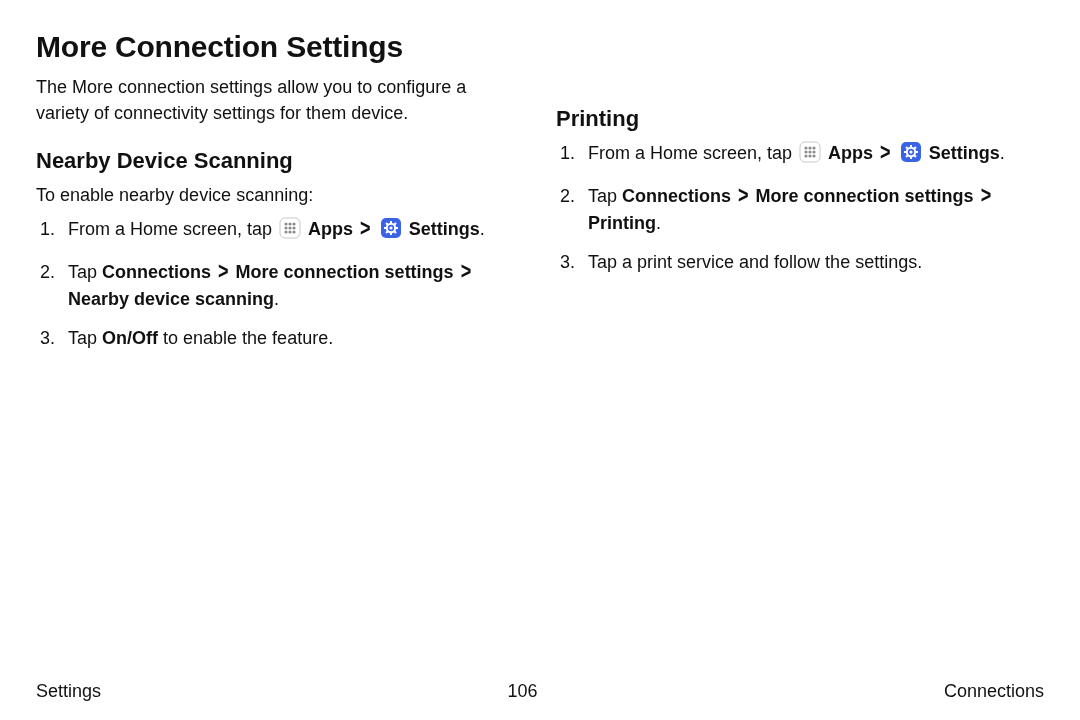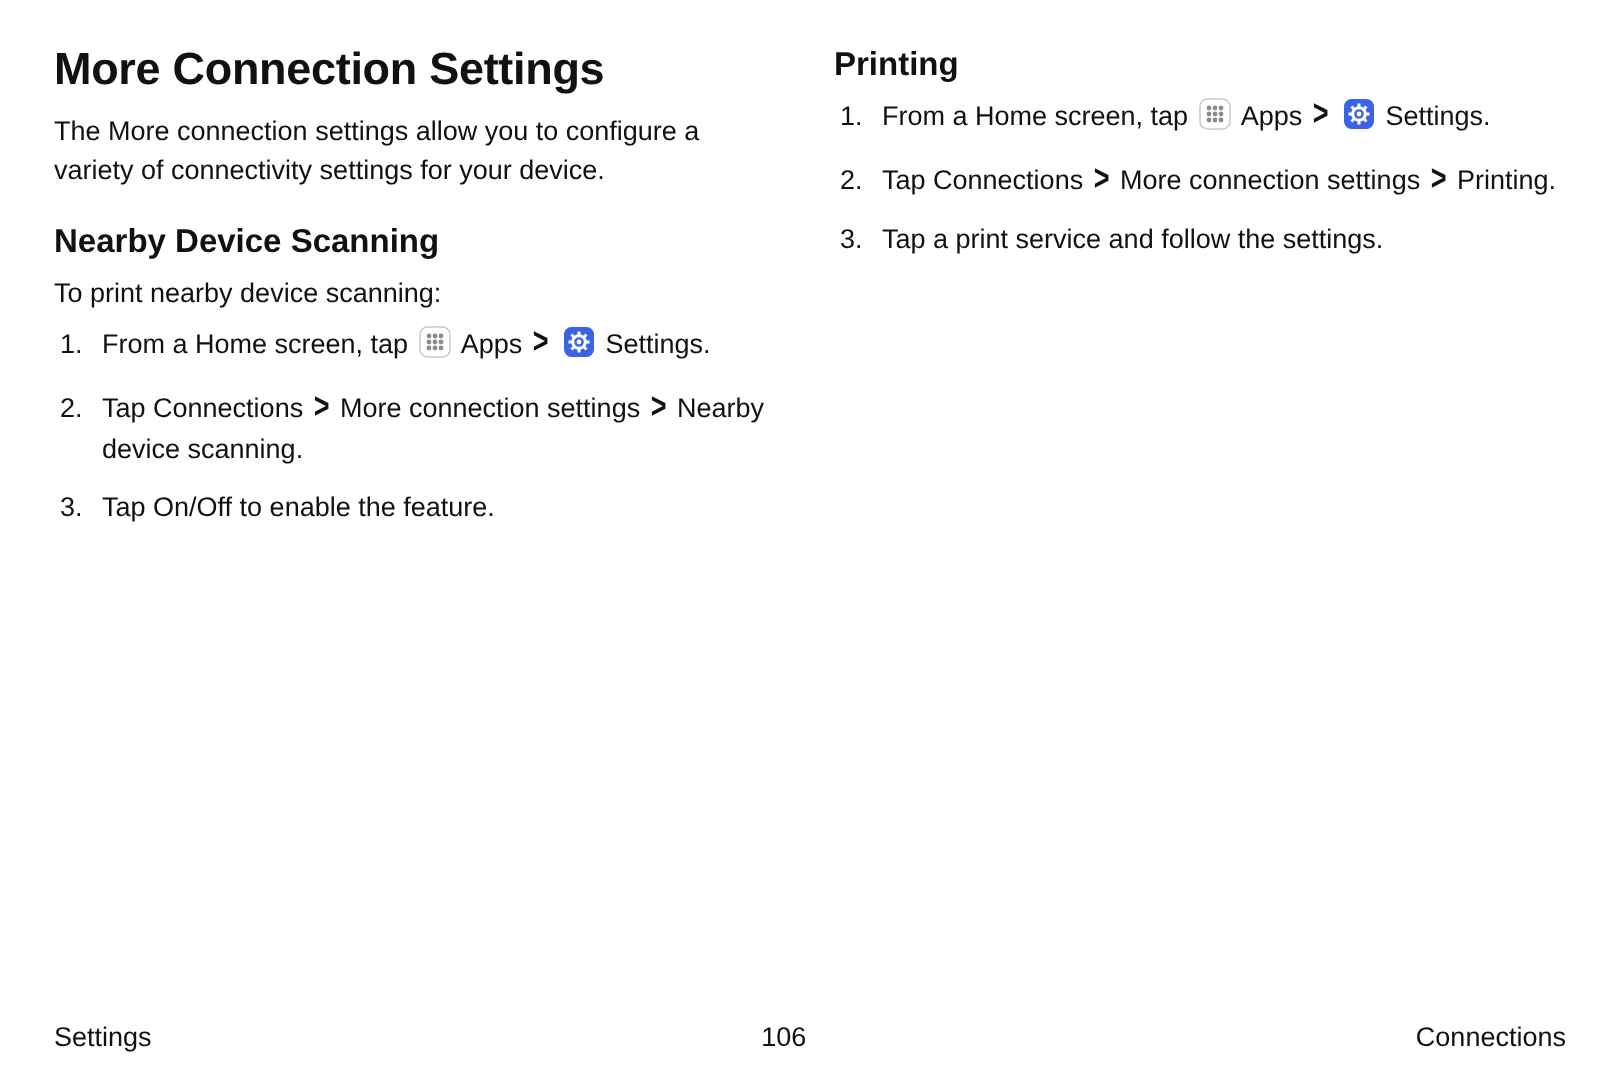--- a/index.html
+++ b/index.html
@@ -8,20 +8,21 @@
     height: 720px;
     font-family: Arial, Helvetica, sans-serif;
     color: #111;
     background: #fff;
     position: relative;
   }
   .page {
     display: flex;
     padding: 30px 36px 60px 36px;
     gap: 32px;
+    align-items: center;
   }
   .col {
     flex: 1;
     min-width: 0;
   }
   h1 {
     font-size: 30px;
     font-weight: 700;
     margin-bottom: 10px;
     letter-spacing: -0.2px;
@@ -54,21 +55,21 @@
     padding-left: 32px;
     position: relative;
     margin-bottom: 12px;
   }
   ol li::before {
     content: counter(step) ".";
     position: absolute;
     left: 4px;
     top: 0;
   }
-  b { font-weight: 400; }
+  b { font-weight: 700; }
   .chev {
     font-weight: 700;
     display: inline-block;
     transform: scaleY(1.35) translateY(-1px);
     margin: 0 2px;
   }
   .icon {
     display: inline-block;
     vertical-align: -4px;
     margin: 0 2px 0 2px;
@@ -85,25 +86,25 @@
   .h2-block { margin-top: 22px; }
   svg { display: inline-block; }
 </style>
 </head>
 <body>
 
 <div class="page">
 
   <div class="col">
     <h1>More Connection Settings</h1>
-    <p class="body">The More connection settings allow you to configure a variety of connectivity settings for your device.</p>
+    <p class="body">The More connection settings allow you to configure a variety of connectivity settings for them device.</p>
 
     <div class="h2-block">
       <h2>Nearby Device Scanning</h2>
-      <p class="lead">To print nearby device scanning:</p>
+      <p class="lead">To enable nearby device scanning:</p>
 
       <ol>
         <li>
           <span>From a Home screen, tap </span>
           <span class="icon">
             <svg width="22" height="22" viewBox="0 0 22 22">
               <rect x="1" y="1" width="20" height="20" rx="5" ry="5" fill="#fff" stroke="#c9c9c9" stroke-width="1"></rect>
               <g fill="#8c8c8c">
                 <circle cx="7" cy="7" r="1.6"></circle>
                   <circle cx="11" cy="7" r="1.6"></circle>

